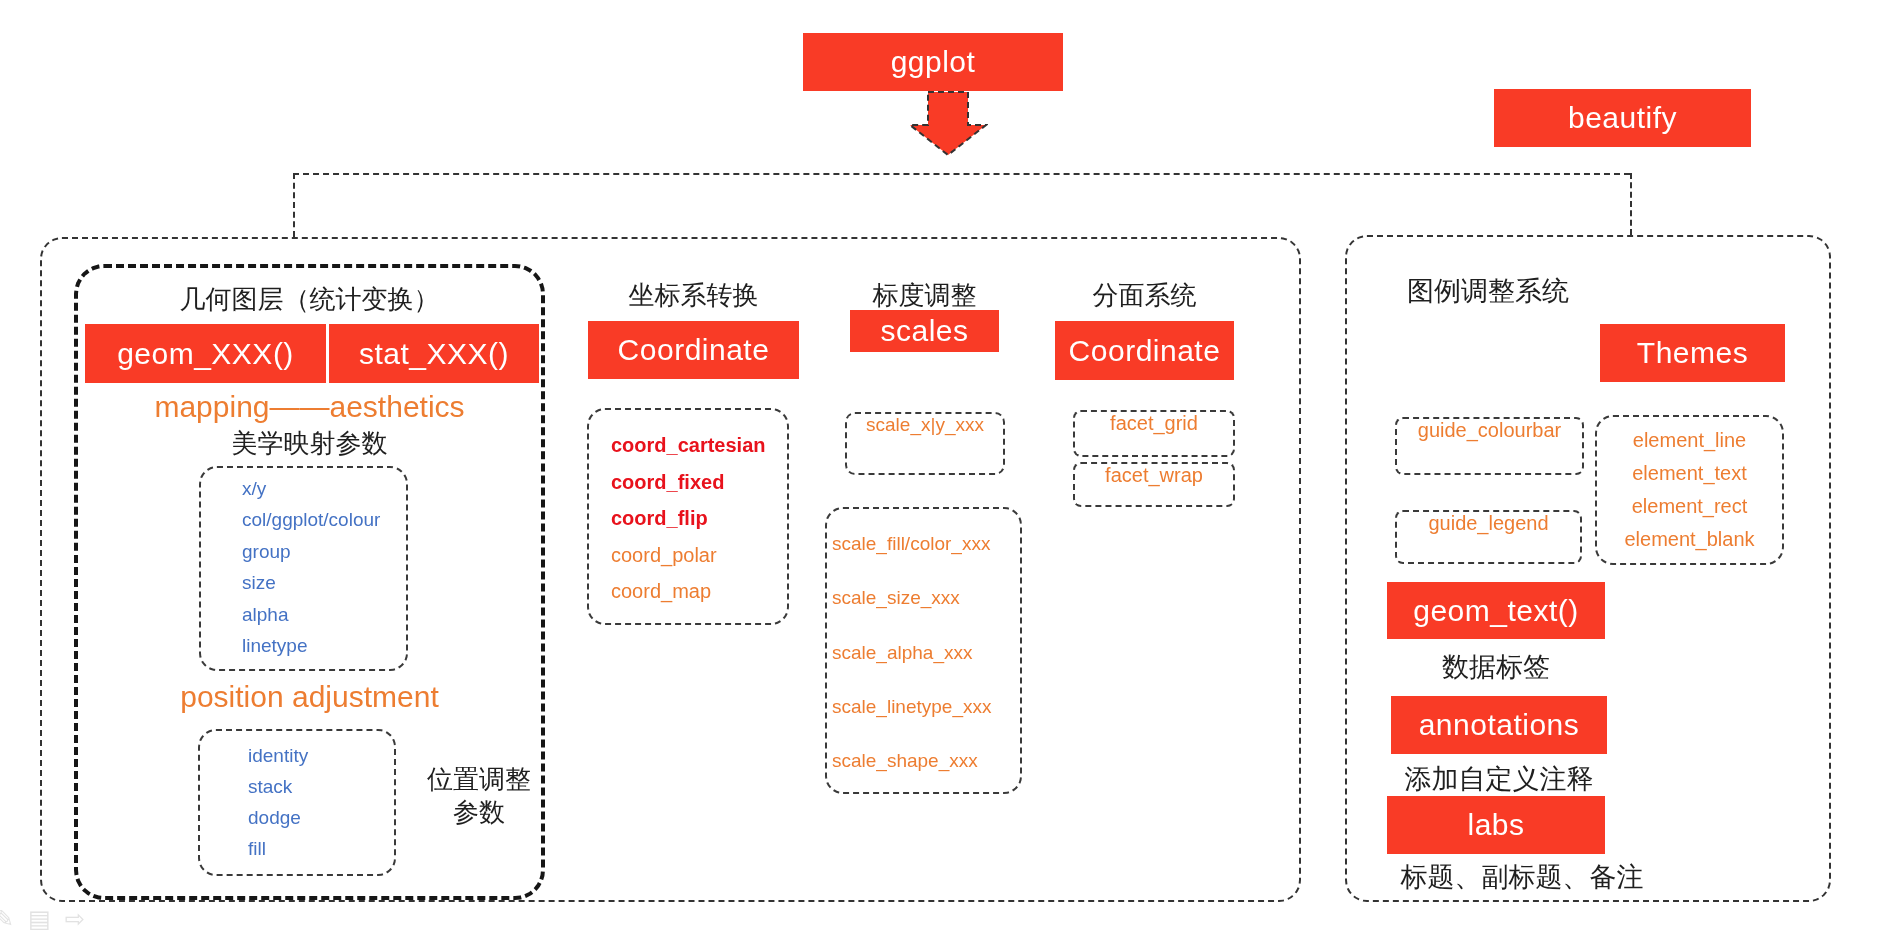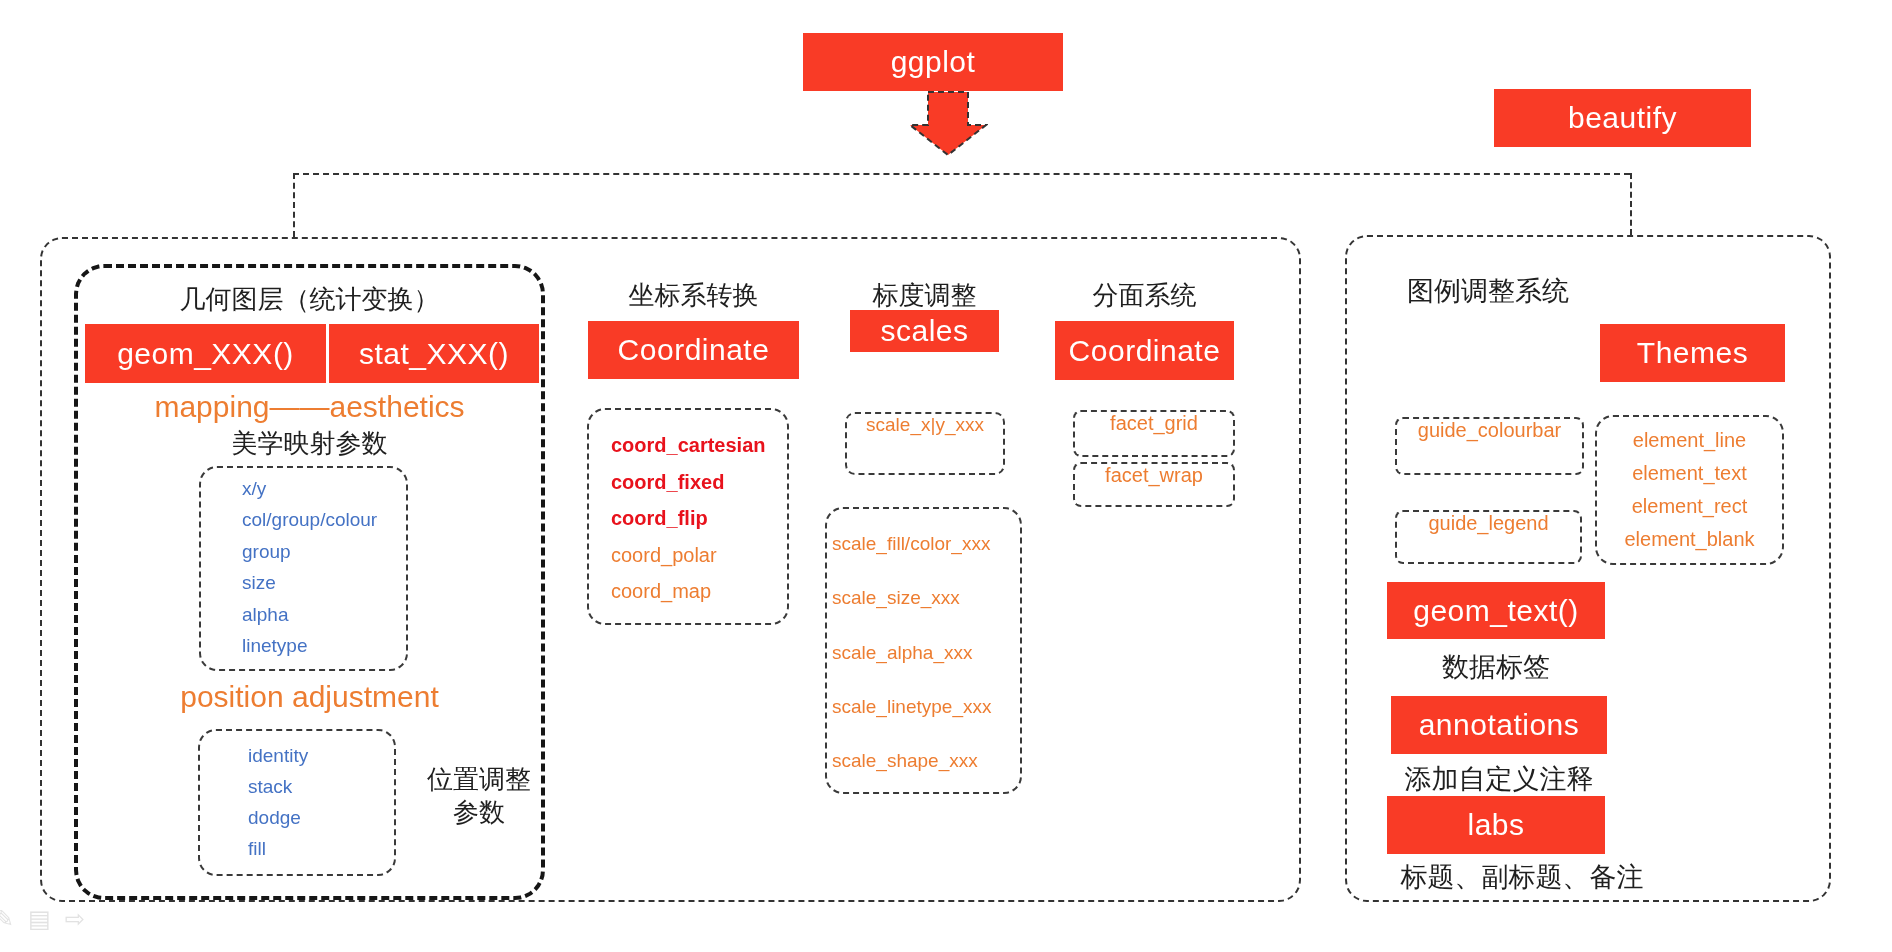--- a/index.html
+++ b/index.html
@@ -66,21 +66,21 @@
 
       <div class="redbox" style="left:7px;top:56px;width:241px;height:59px">geom_XXX()</div>
       <div class="redbox" style="left:251px;top:56px;width:210px;height:59px">stat_XXX()</div>
 
       <div class="orange-head" style="top:122px">mapping——aesthetics</div>
       <div class="cn" style="left:0;top:158px;width:100%;text-align:center;font-size:26px">美学映射参数</div>
 
       <div class="dashbox" style="left:121px;top:198px;width:209px;height:205px;border-radius:18px">
         <ul class="vlist aes-list">
           <li class="blue-item">x/y</li>
-          <li class="blue-item">col/group/colour</li>
+          <li class="blue-item">col/ggplot/colour</li>
           <li class="blue-item">group</li>
           <li class="blue-item">size</li>
           <li class="blue-item">alpha</li>
           <li class="blue-item">linetype</li>
         </ul>
       </div>
 
       <div class="orange-head" style="top:412px">position adjustment</div>
 
       <div class="dashbox" style="left:120px;top:461px;width:198px;height:147px;border-radius:18px">

